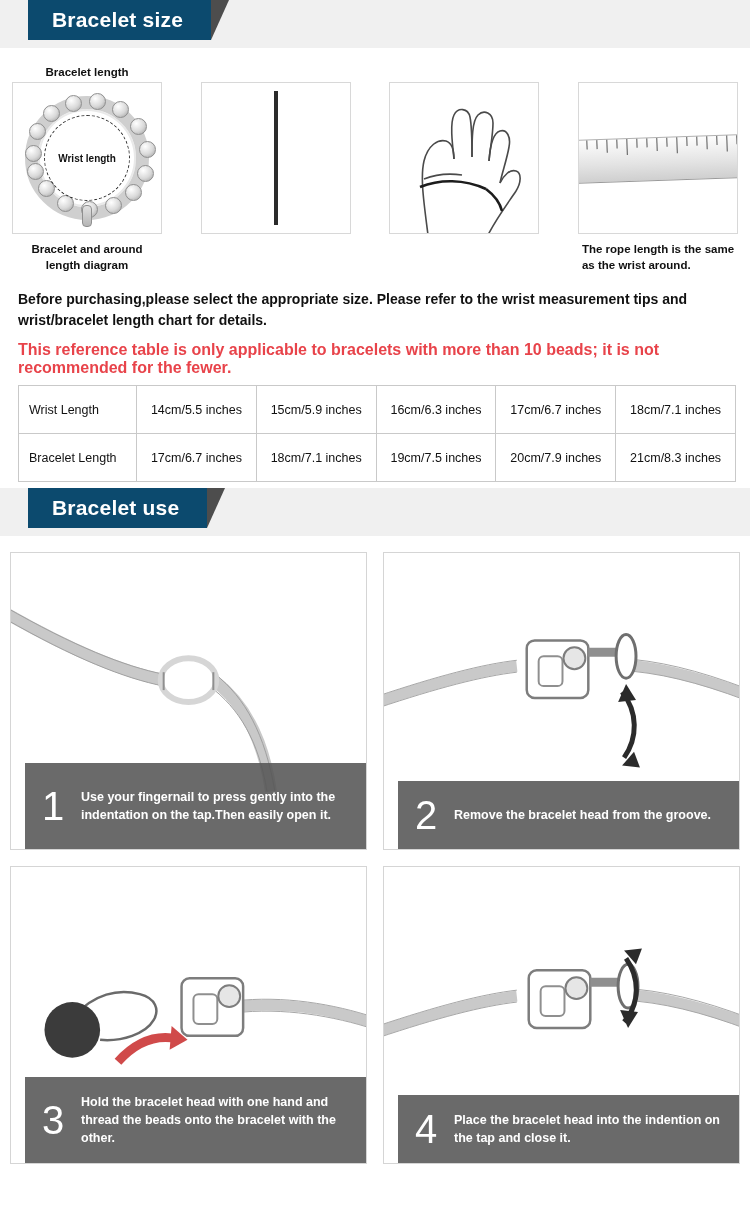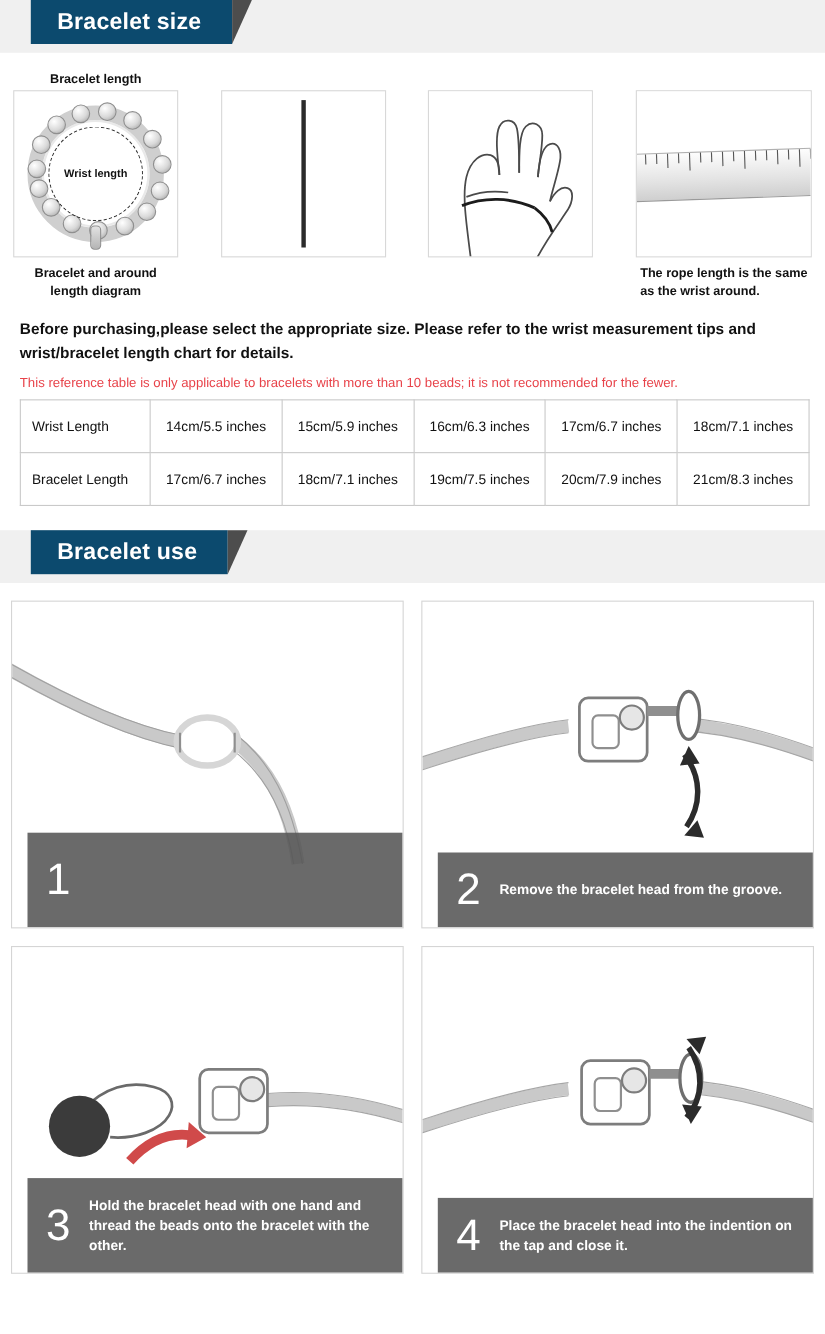--- a/index.html
+++ b/index.html
@@ -145,22 +145,22 @@
 
   
   .notice {
     font-size: 14px;
     font-weight: bold;
     color: #111;
     line-height: 1.5;
     padding: 16px 14px 0 16px;
   }
   .sub-notice {
-    font-size: 12px;
-    font-weight: normal;
+    font-size: 16px;
+    font-weight: bold;
     color: #e8434a;
     padding: 10px 14px 8px 16px;
   }
 
   
   .size-table {
     width: 718px;
     margin: 0 16px;
     border-collapse: collapse;
     table-layout: fixed;
@@ -332,21 +332,21 @@
         <td>17cm/6.7 inches</td>
         <td>18cm/7.1 inches</td>
         <td>19cm/7.5 inches</td>
         <td>20cm/7.9 inches</td>
         <td>21cm/8.3 inches</td>
       </tr>
     </tbody>
       </table>
   </div>
 
-  <div class="banner-wrap" style="margin-top:20px;">
+  <div class="banner-wrap" style="margin-top:4px;">
     <div class="banner-tab">Bracelet use</div>
   </div>
 
   <div class="use-grid">
 
     <div class="use-card">
       <div class="use-art">
         <svg width="100%" height="100%" viewBox="0 0 350 298" preserveAspectRatio="xMidYMid meet">
           <g fill="none" stroke="#c9c9c9" stroke-width="12">
             <path d="M-10 60 C60 100 110 120 150 128"></path>
@@ -359,20 +359,21 @@
             <path d="M196 134 C226 156 246 190 254 240"></path>
           </g>
           <ellipse cx="175" cy="128" rx="28" ry="22" fill="#ffffff" stroke="#8f8f8f" stroke-width="2"></ellipse>
           <ellipse cx="175" cy="128" rx="28" ry="22" fill="none" stroke="#d6d6d6" stroke-width="6"></ellipse>
           <path d="M150 120 L150 138" stroke="#8f8f8f" stroke-width="2"></path>
           <path d="M200 120 L200 138" stroke="#8f8f8f" stroke-width="2"></path>
         </svg>
       </div>
       <div class="use-cap tall">
         <div class="use-num">1</div>
+        <div class="use-text">Use your fingernail to press gently into the indentation on the tap.Then easily open it.</div>
       </div>
     </div>
 
     <div class="use-card">
       <div class="use-art">
         <svg width="100%" height="100%" viewBox="0 0 350 298" preserveAspectRatio="xMidYMid meet">
           <g fill="none" stroke="#c9c9c9" stroke-width="11">
             <path d="M-10 150 C50 130 95 118 130 114"></path>
             <path d="M232 112 C270 114 310 124 360 142"></path>
           </g>

